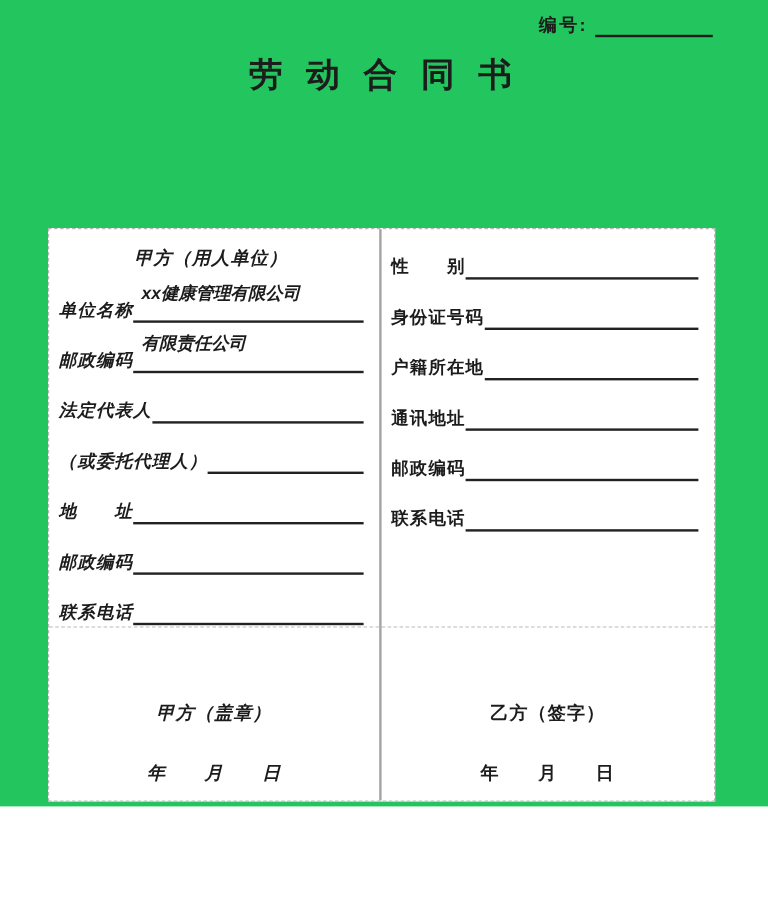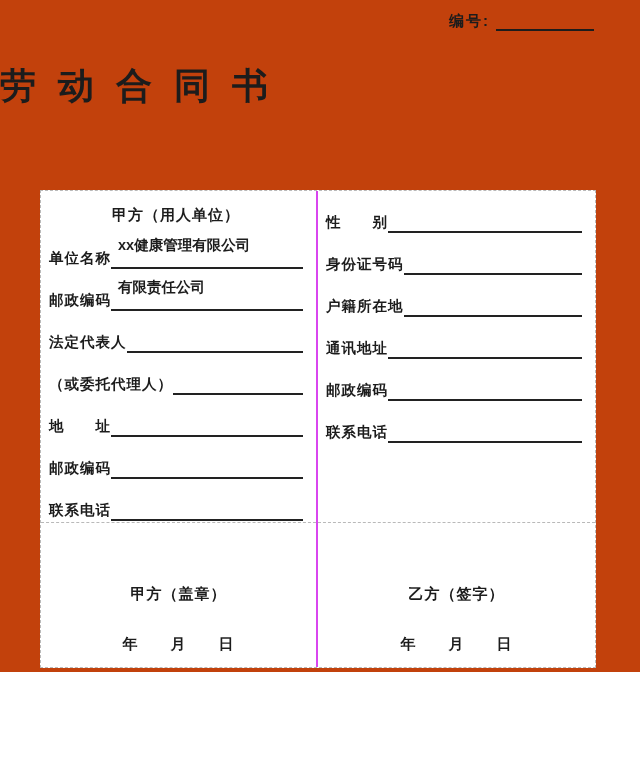--- a/index.html
+++ b/index.html
@@ -3,51 +3,51 @@
 <meta charset="utf-8">
 <style>
   * { margin: 0; padding: 0; box-sizing: border-box; }
   html, body {
     width: 640px; height: 764px;
     background: #ffffff;
     font-family: "Liberation Sans", "DejaVu Sans", sans-serif;
     color: #1c1c1c;
     overflow: hidden;
   }
-  .page { position: relative; width: 640px; height: 672px; background: #c2410c; }
+  .page { position: relative; width: 640px; height: 672px; background: #22c55e; }
 
   
   .number-row {
     position: absolute; top: 12px; right: 46px;
     font-size: 15px; font-weight: bold; letter-spacing: 2px;
     display: flex; align-items: flex-end;
   }
   .number-line {
     display: inline-block; width: 98px; height: 18px;
     border-bottom: 2px solid #1c1c1c; margin-left: 6px;
   }
 
   
   .doc-title {
-    position: absolute; top: 62px; left: 0; width: 640px;
-    text-align: left;
-    font-size: 36px; font-weight: bold; letter-spacing: 6px;
+    position: absolute; top: 44px; left: 0; width: 640px;
+    text-align: center;
+    font-size: 28px; font-weight: bold; letter-spacing: 6px;
     white-space: pre;
   }
 
   
   .contract-table {
     position: absolute; left: 40px; top: 190px;
     width: 556px; height: 478px;
     border: 1px dashed #b9b9b9;
     display: flex;
     background: #fff;
   }
   .col { width: 50%; display: flex; flex-direction: column; }
-  .col-a { border-right: 2px solid #d946ef; }
+  .col-a { border-right: 2px solid #a3a3a3; font-style: italic; }
 
   .fields-section {
     height: 332px;
     border-bottom: 1px dashed #b9b9b9;
     padding: 0 13px 0 8px;
     display: flex; flex-direction: column;
   }
   .col-header {
     height: 36px; padding-top: 15px;
     text-align: center;

